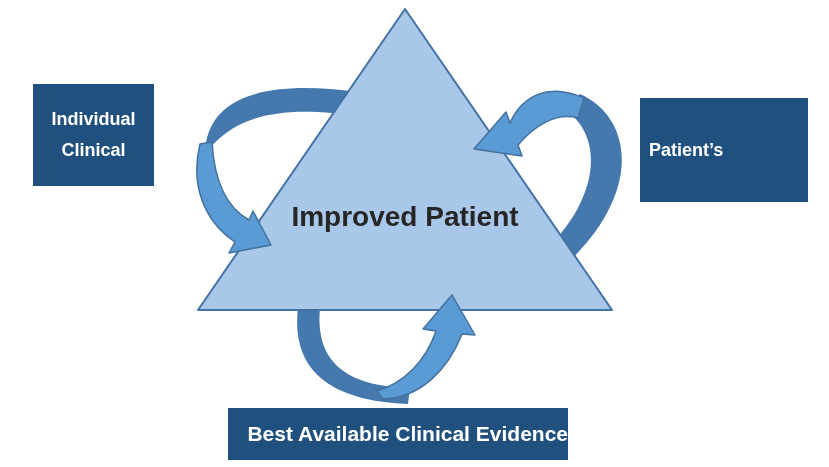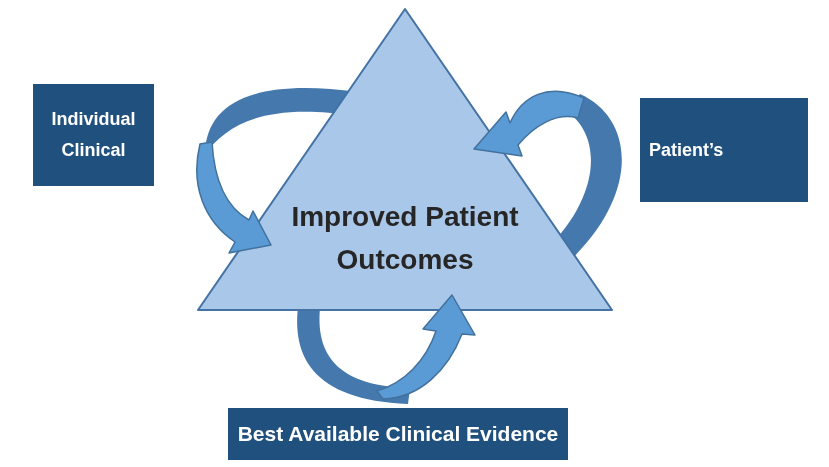--- a/index.html
+++ b/index.html
@@ -48,21 +48,21 @@
     line-height: 33px;
     text-align: left;
     padding-left: 9px;
   }
   .box-bottom {
     left: 228px;
     top: 408px;
     width: 340px;
     height: 52px;
     font-size: 21px;
-    text-align: center;
+    text-align: right;
   }
   .center-label {
     position: absolute;
     left: 245px;
     top: 162px;
     width: 320px;
     text-align: center;
     color: #262626;
     font-weight: bold;
     font-size: 28px;
@@ -83,21 +83,20 @@
 
     <path stroke-width="2" stroke-linejoin="round" d="M 405,9 L 612,310 L 198,310 Z" fill="#A9C7E9" stroke="#4472A4"></path>
 
     <path stroke-width="1.5" stroke-linejoin="round" d="M 200,144 C 190,185 204,221 235,242 L 229,253 L 271,245 L 253,211 L 249,220 C 224,206 214,178 212,142 Z" fill="#5B9BD5" stroke="#41719C"></path>
     <path stroke-width="1.5" stroke-linejoin="round" d="M 584,98 C 548,82 522,96 510,123 L 506,112 L 474,149 L 522,156 L 518,145 C 534,126 556,112 578,118 Z" fill="#5B9BD5" stroke="#41719C"></path>
     <path stroke-width="1.5" stroke-linejoin="round" d="M 383,399 C 420,398 448,370 462,334 L 475,335 L 452,295 L 423,329 L 436,331 C 426,361 404,383 377,391 Z" fill="#5B9BD5" stroke="#41719C"></path>
   </svg>
 
   <div class="center-label">
     <div>Improved Patient</div>
-    <div>Outcomes</div>
   </div>
 
   <div class="label-box box-left">
     <div>Individual</div>
     <div>Clinical</div>
   </div>
 
   <div class="label-box box-right">
     <div>Patient’s</div>
   </div>

